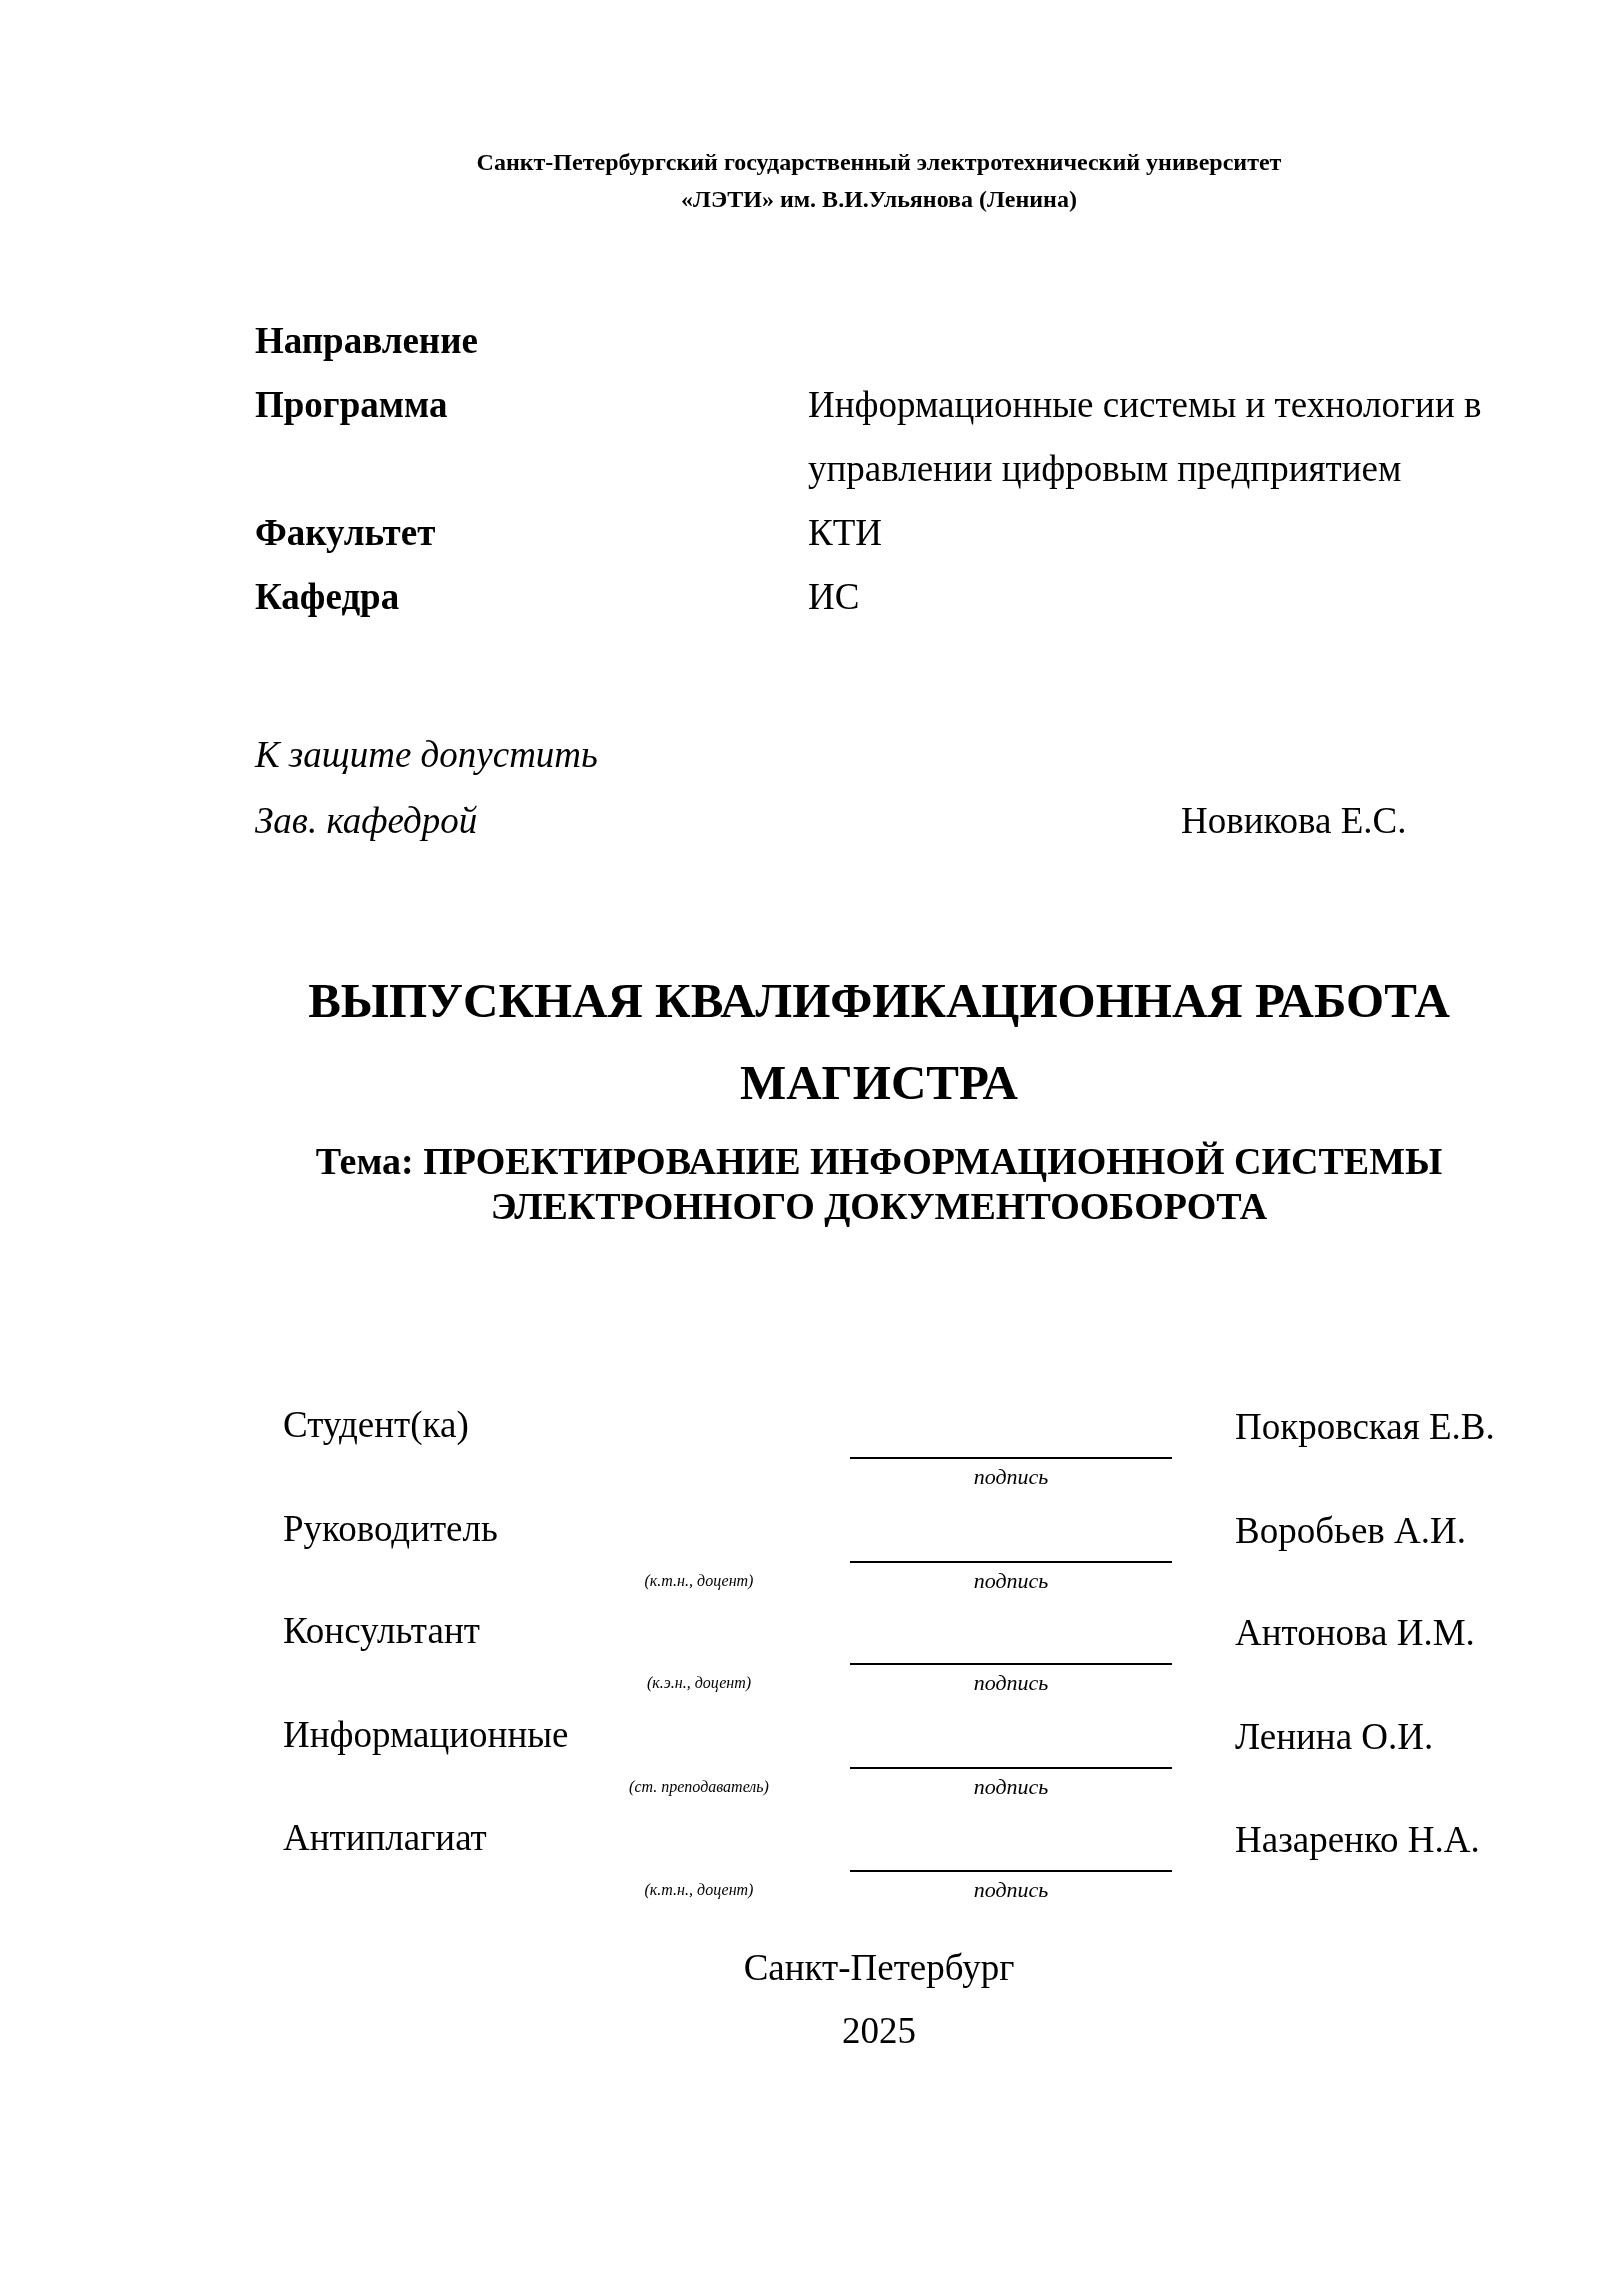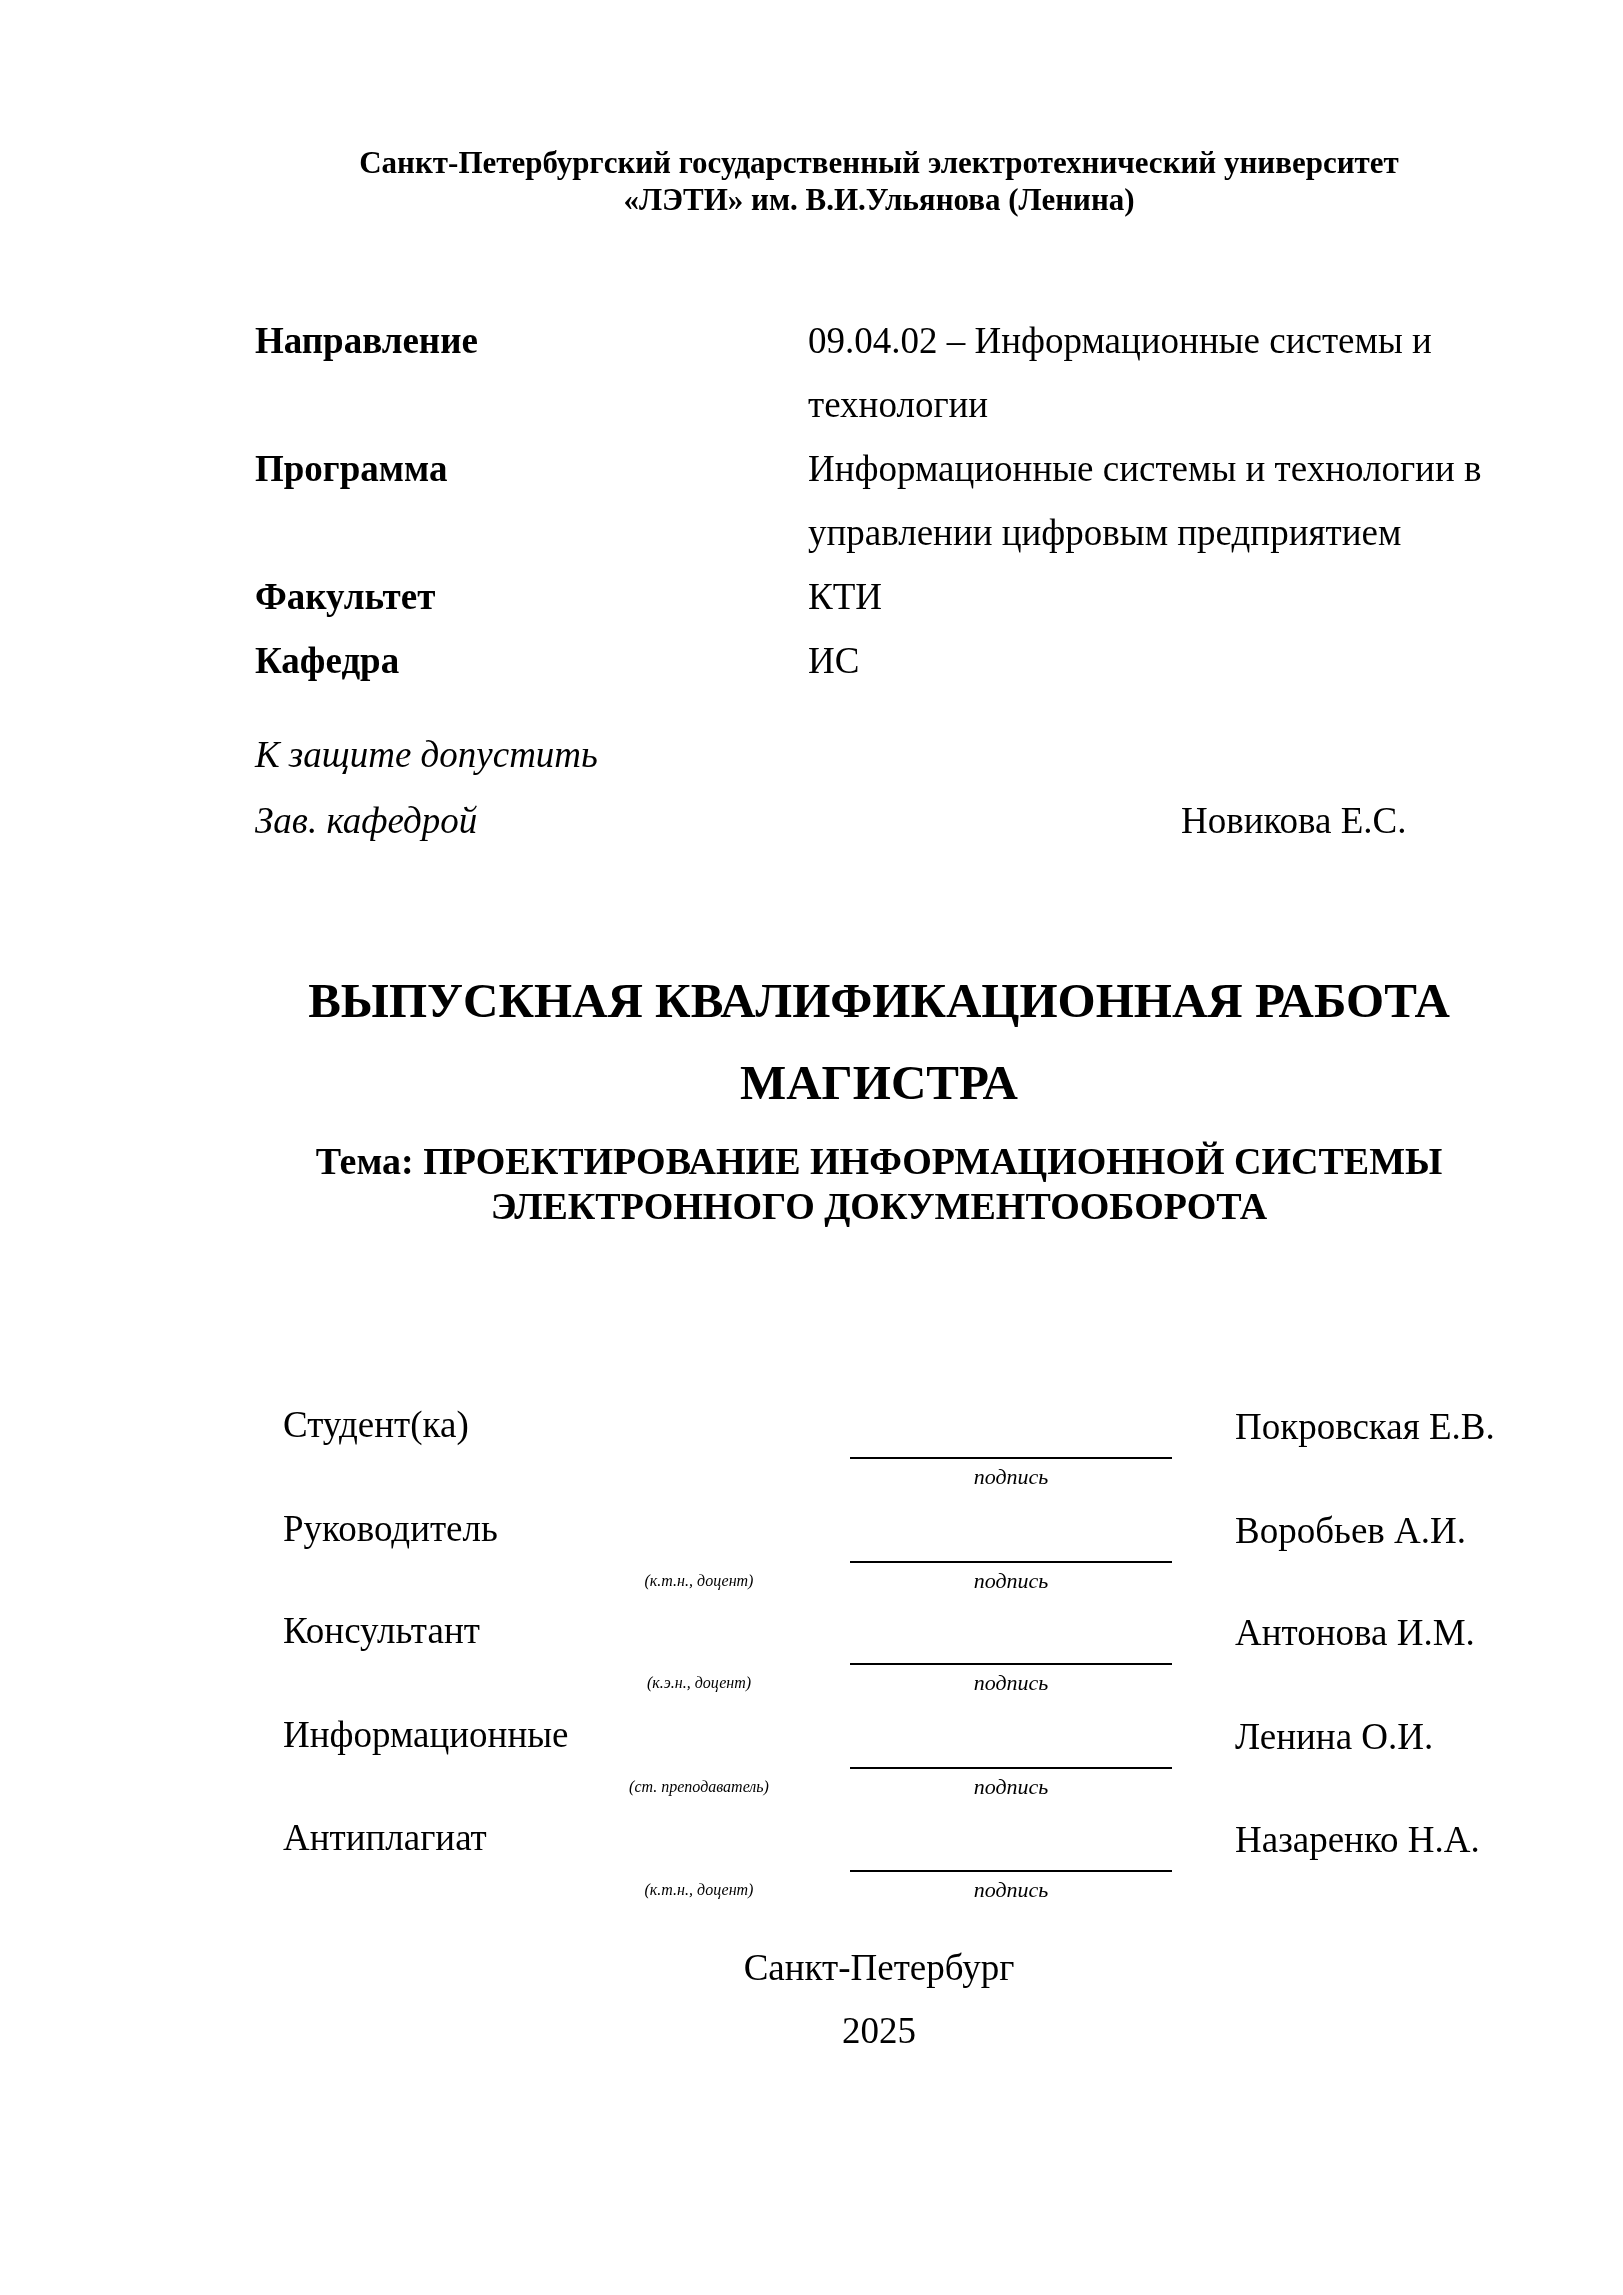--- a/index.html
+++ b/index.html
@@ -13,21 +13,21 @@
     position: relative;
     width: 1623px; height: 2295px;
     background: #ffffff;
     overflow: hidden;
   }
 
   
   .doc-header {
     position: absolute; top: 144px; left: 255px; width: 1248px;
     text-align: center; font-weight: bold;
-    font-size: 31px; line-height: 37px;
+    font-size: 24px; line-height: 37px;
   }
 
   
   .info {
     position: absolute; top: 309px; left: 255px; width: 1248px;
     font-size: 37px; line-height: 64px;
   }
   .info-row { display: grid; grid-template-columns: 553px 691px; }
   .info-label { font-weight: bold; }
 
@@ -87,21 +87,20 @@
 <div class="page">
 
   <header class="doc-header">
     <div>Санкт-Петербургский государственный электротехнический университет</div>
     <div>«ЛЭТИ» им. В.И.Ульянова (Ленина)</div>
   </header>
 
   <section class="info">
     <div class="info-row">
       <div class="info-label">Направление</div>
-      <div class="info-value">09.04.02 – Информационные системы и технологии</div>
     </div>
     <div class="info-row">
       <div class="info-label">Программа</div>
       <div class="info-value">Информационные системы и технологии в управлении цифровым предприятием</div>
     </div>
     <div class="info-row">
       <div class="info-label">Факультет</div>
       <div class="info-value">КТИ</div>
     </div>
     <div class="info-row">

